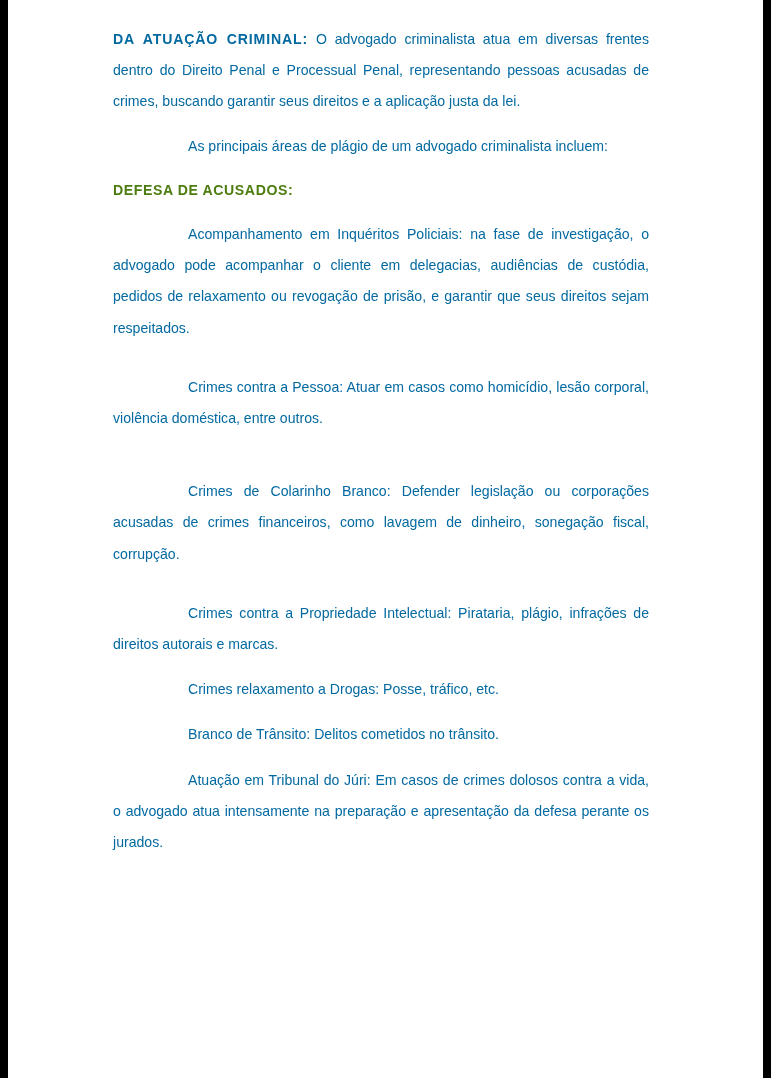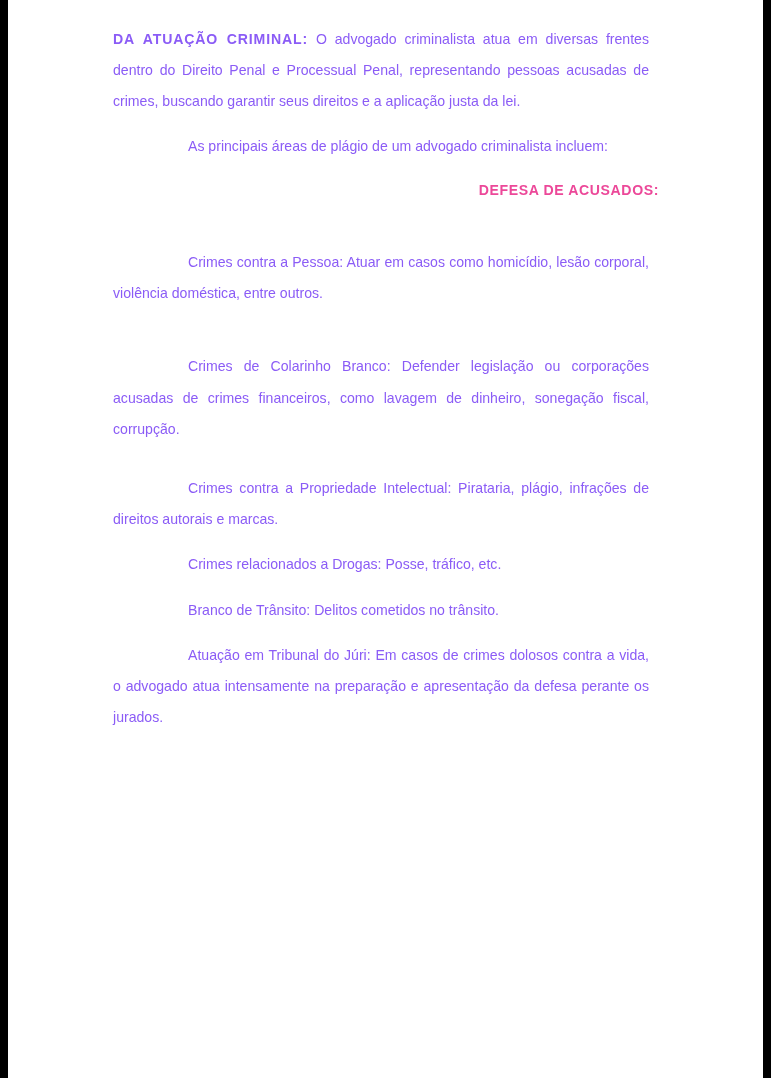--- a/index.html
+++ b/index.html
@@ -37,46 +37,46 @@
     position: absolute;
     left: 113px;
     top: 24px;
     width: 546px;
   }
 
   p.para {
     margin: 0 10px 0 0;
     font-size: 14.1px;
     line-height: 31.2px;
-    color: #8b5cf6;
+    color: #0369a1;
     text-align: justify;
     text-justify: inter-word;
     text-indent: 75px;
     -webkit-hyphens: none;
     hyphens: none;
     word-spacing: 0px;
   }
 
   .gap-sm { height: 13px; }
   .gap-md { height: 14px; }
 
   .heading-inline {
     font-weight: bold;
     letter-spacing: 0.85px;
   }
 
   p.heading-center {
     margin: 0;
     text-indent: 0;
-    text-align: right;
+    text-align: left;
     font-size: 14.1px;
     line-height: 31.2px;
     font-weight: bold;
     letter-spacing: 0.6px;
-    color: #ec4899;
+    color: #4d7c0f;
   }
 </style>
 </head>
 <body>
 
 <div class="page-frame">
 
   <div class="edge-bar left"></div>
   <div class="edge-bar right"></div>
 
@@ -87,40 +87,41 @@
     <div class="gap-sm"></div>
 
     <p class="para">As principais áreas de plágio de um advogado criminalista incluem:</p>
 
     <div class="gap-sm"></div>
 
     <p class="heading-center">DEFESA DE ACUSADOS:</p>
 
     <div class="gap-sm"></div>
 
+    <p class="para">Acompanhamento em Inquéritos Policiais: na fase de investigação, o advogado pode acompanhar o cliente em delegacias, audiências de custódia, pedidos de relaxamento ou revogação de prisão, e garantir que seus direitos sejam respeitados.</p>
     <div class="gap-md"></div>
 
     <div class="gap-md"></div>
 
     <p class="para">Crimes contra a Pessoa: Atuar em casos como homicídio, lesão corporal, violência doméstica, entre outros.</p>
     <div class="gap-md"></div>
 
     <div class="gap-md"></div>
 
     <div class="gap-md"></div>
 
     <p class="para">Crimes de Colarinho Branco: Defender legislação ou corporações acusadas de crimes financeiros, como lavagem de dinheiro, sonegação fiscal, corrupção.</p>
     <div class="gap-md"></div>
 
     <div class="gap-md"></div>
 
     <p class="para">Crimes contra a Propriedade Intelectual: Pirataria, plágio, infrações de direitos autorais e marcas.</p>
     <div class="gap-md"></div>
 
-    <p class="para">Crimes relacionados a Drogas: Posse, tráfico, etc.</p>
+    <p class="para">Crimes relaxamento a Drogas: Posse, tráfico, etc.</p>
     <div class="gap-md"></div>
 
     <p class="para">Branco de Trânsito: Delitos cometidos no trânsito.</p>
     <div class="gap-md"></div>
 
     <p class="para">Atuação em Tribunal do Júri: Em casos de crimes dolosos contra a vida, o advogado atua intensamente na preparação e apresentação da defesa perante os jurados.</p>
 
   </div>
 </div>
 

